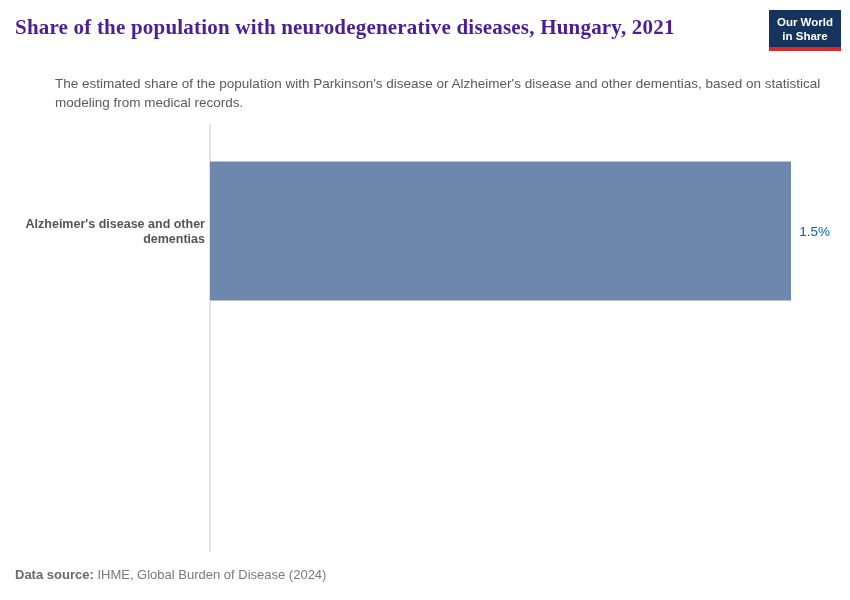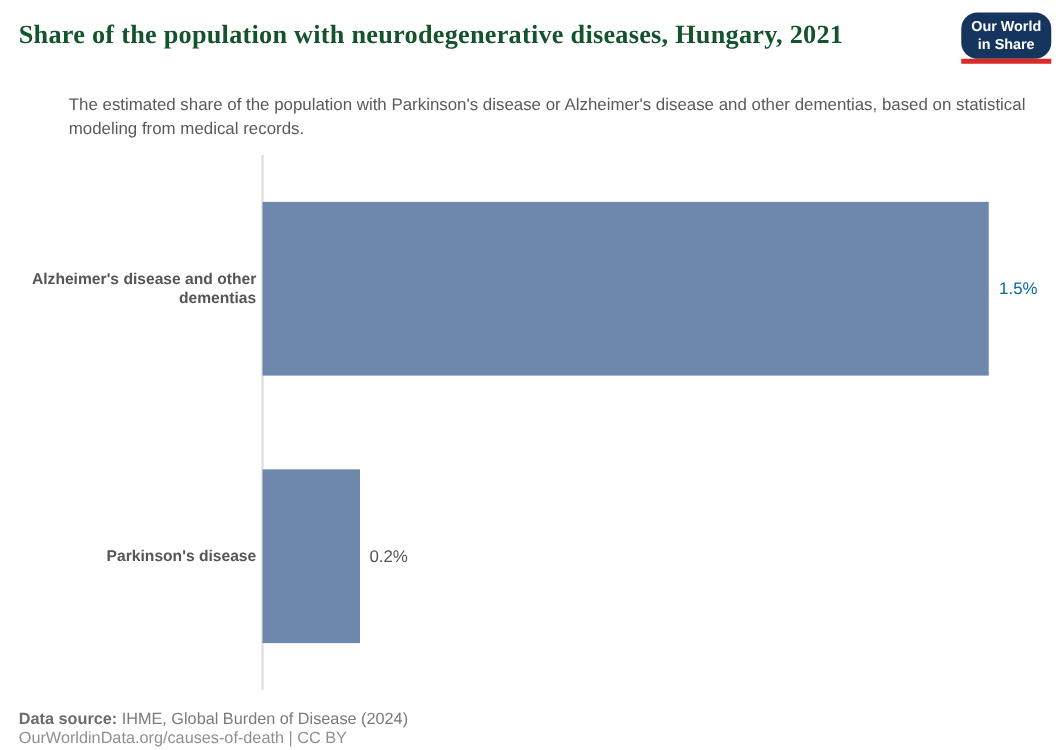--- a/index.html
+++ b/index.html
@@ -16,21 +16,21 @@
 
   .chart-title {
     position: absolute;
     left: 15px;
     top: 13px;
     width: 705px;
     font-family: "Liberation Serif", "DejaVu Serif", serif;
     font-size: 21px;
     line-height: 29px;
     font-weight: 700;
-    color: #14532d;
+    color: #4c1d95;
     letter-spacing: 0.2px;
   }
 
   .chart-subtitle {
     position: absolute;
     left: 15px;
     top: 75px;
     width: 780px;
     font-size: 13.5px;
     line-height: 18.5px;
@@ -44,21 +44,20 @@
     top: 10px;
     width: 72px;
     text-align: center;
   }
   .logo-box {
     padding: 5px 2px 4px 2px;
     color: #ffffff;
     font-size: 11.5px;
     font-weight: 700;
     line-height: 14px;
-    border-radius: 13px;
   }
   .logo-stripe { height: 4px; }
 
   .plot { position: absolute; left: 0; top: 0; width: 850px; height: 600px; }
 
   .axis-line {
     position: absolute;
     left: 209px;
     top: 124px;
     width: 2px;
@@ -139,29 +138,23 @@
   <div class="plot">
 
     <div class="axis-line" style="background: rgb(226, 226, 226);"></div>
 
     <div class="bar-row r0">
       <div class="cat-label">Alzheimer's disease and other dementias</div>
       <div class="bar" style="width: 581.25px; background: rgb(109, 135, 173);"></div>
       <div class="val-label" style="left: 799.25px; color: #0369a1;">1.5%</div>
     </div>
 
-    <div class="bar-row r1">
-      <div class="cat-label">Parkinson's disease</div>
-      <div class="bar" style="width: 77.5px; background: rgb(109, 135, 173);"></div>
-      <div class="val-label" style="left: 295.5px; color: rgb(85, 85, 85);">0.2%</div>
-    </div>
 
   </div>
 
   <div class="footer">
     <div class="footer-left">
       <span class="src-label">Data source:</span>
       <span>IHME, Global Burden of Disease (2024)</span>
     </div>
-    <div class="footer-right">OurWorldinData.org/causes-of-death | CC BY</div>
   </div>
 
 </div>
 
 </body></html>

